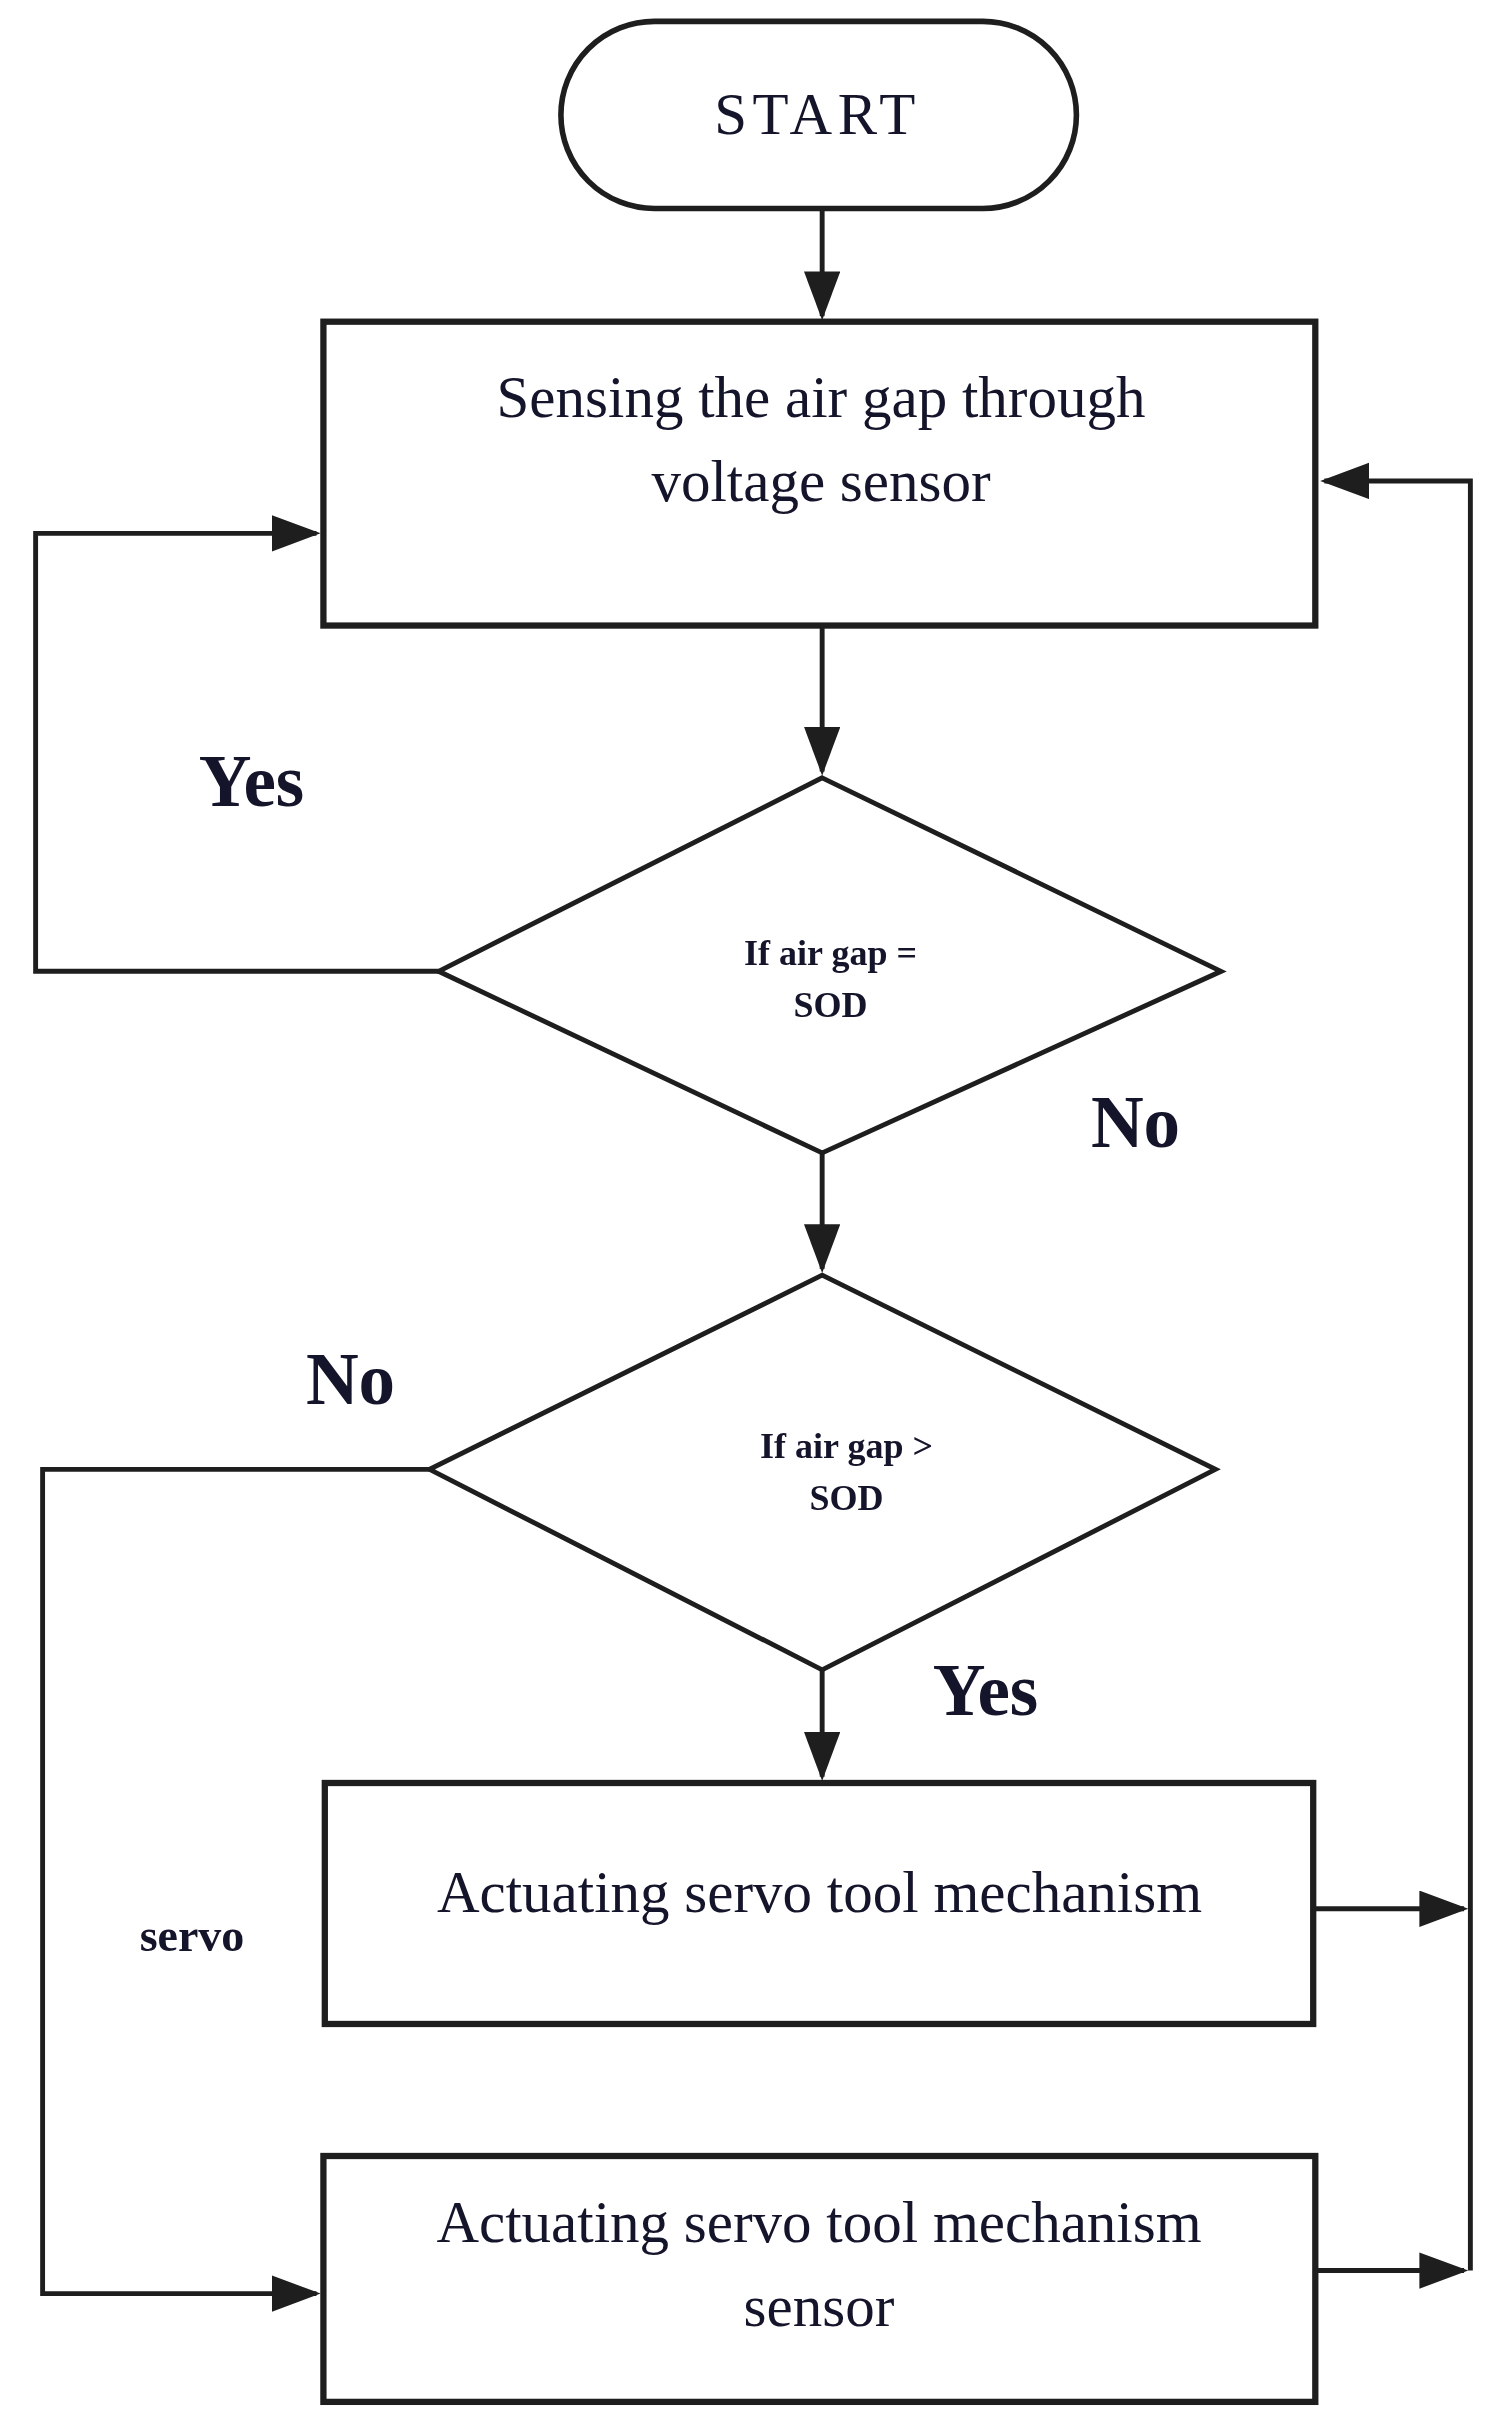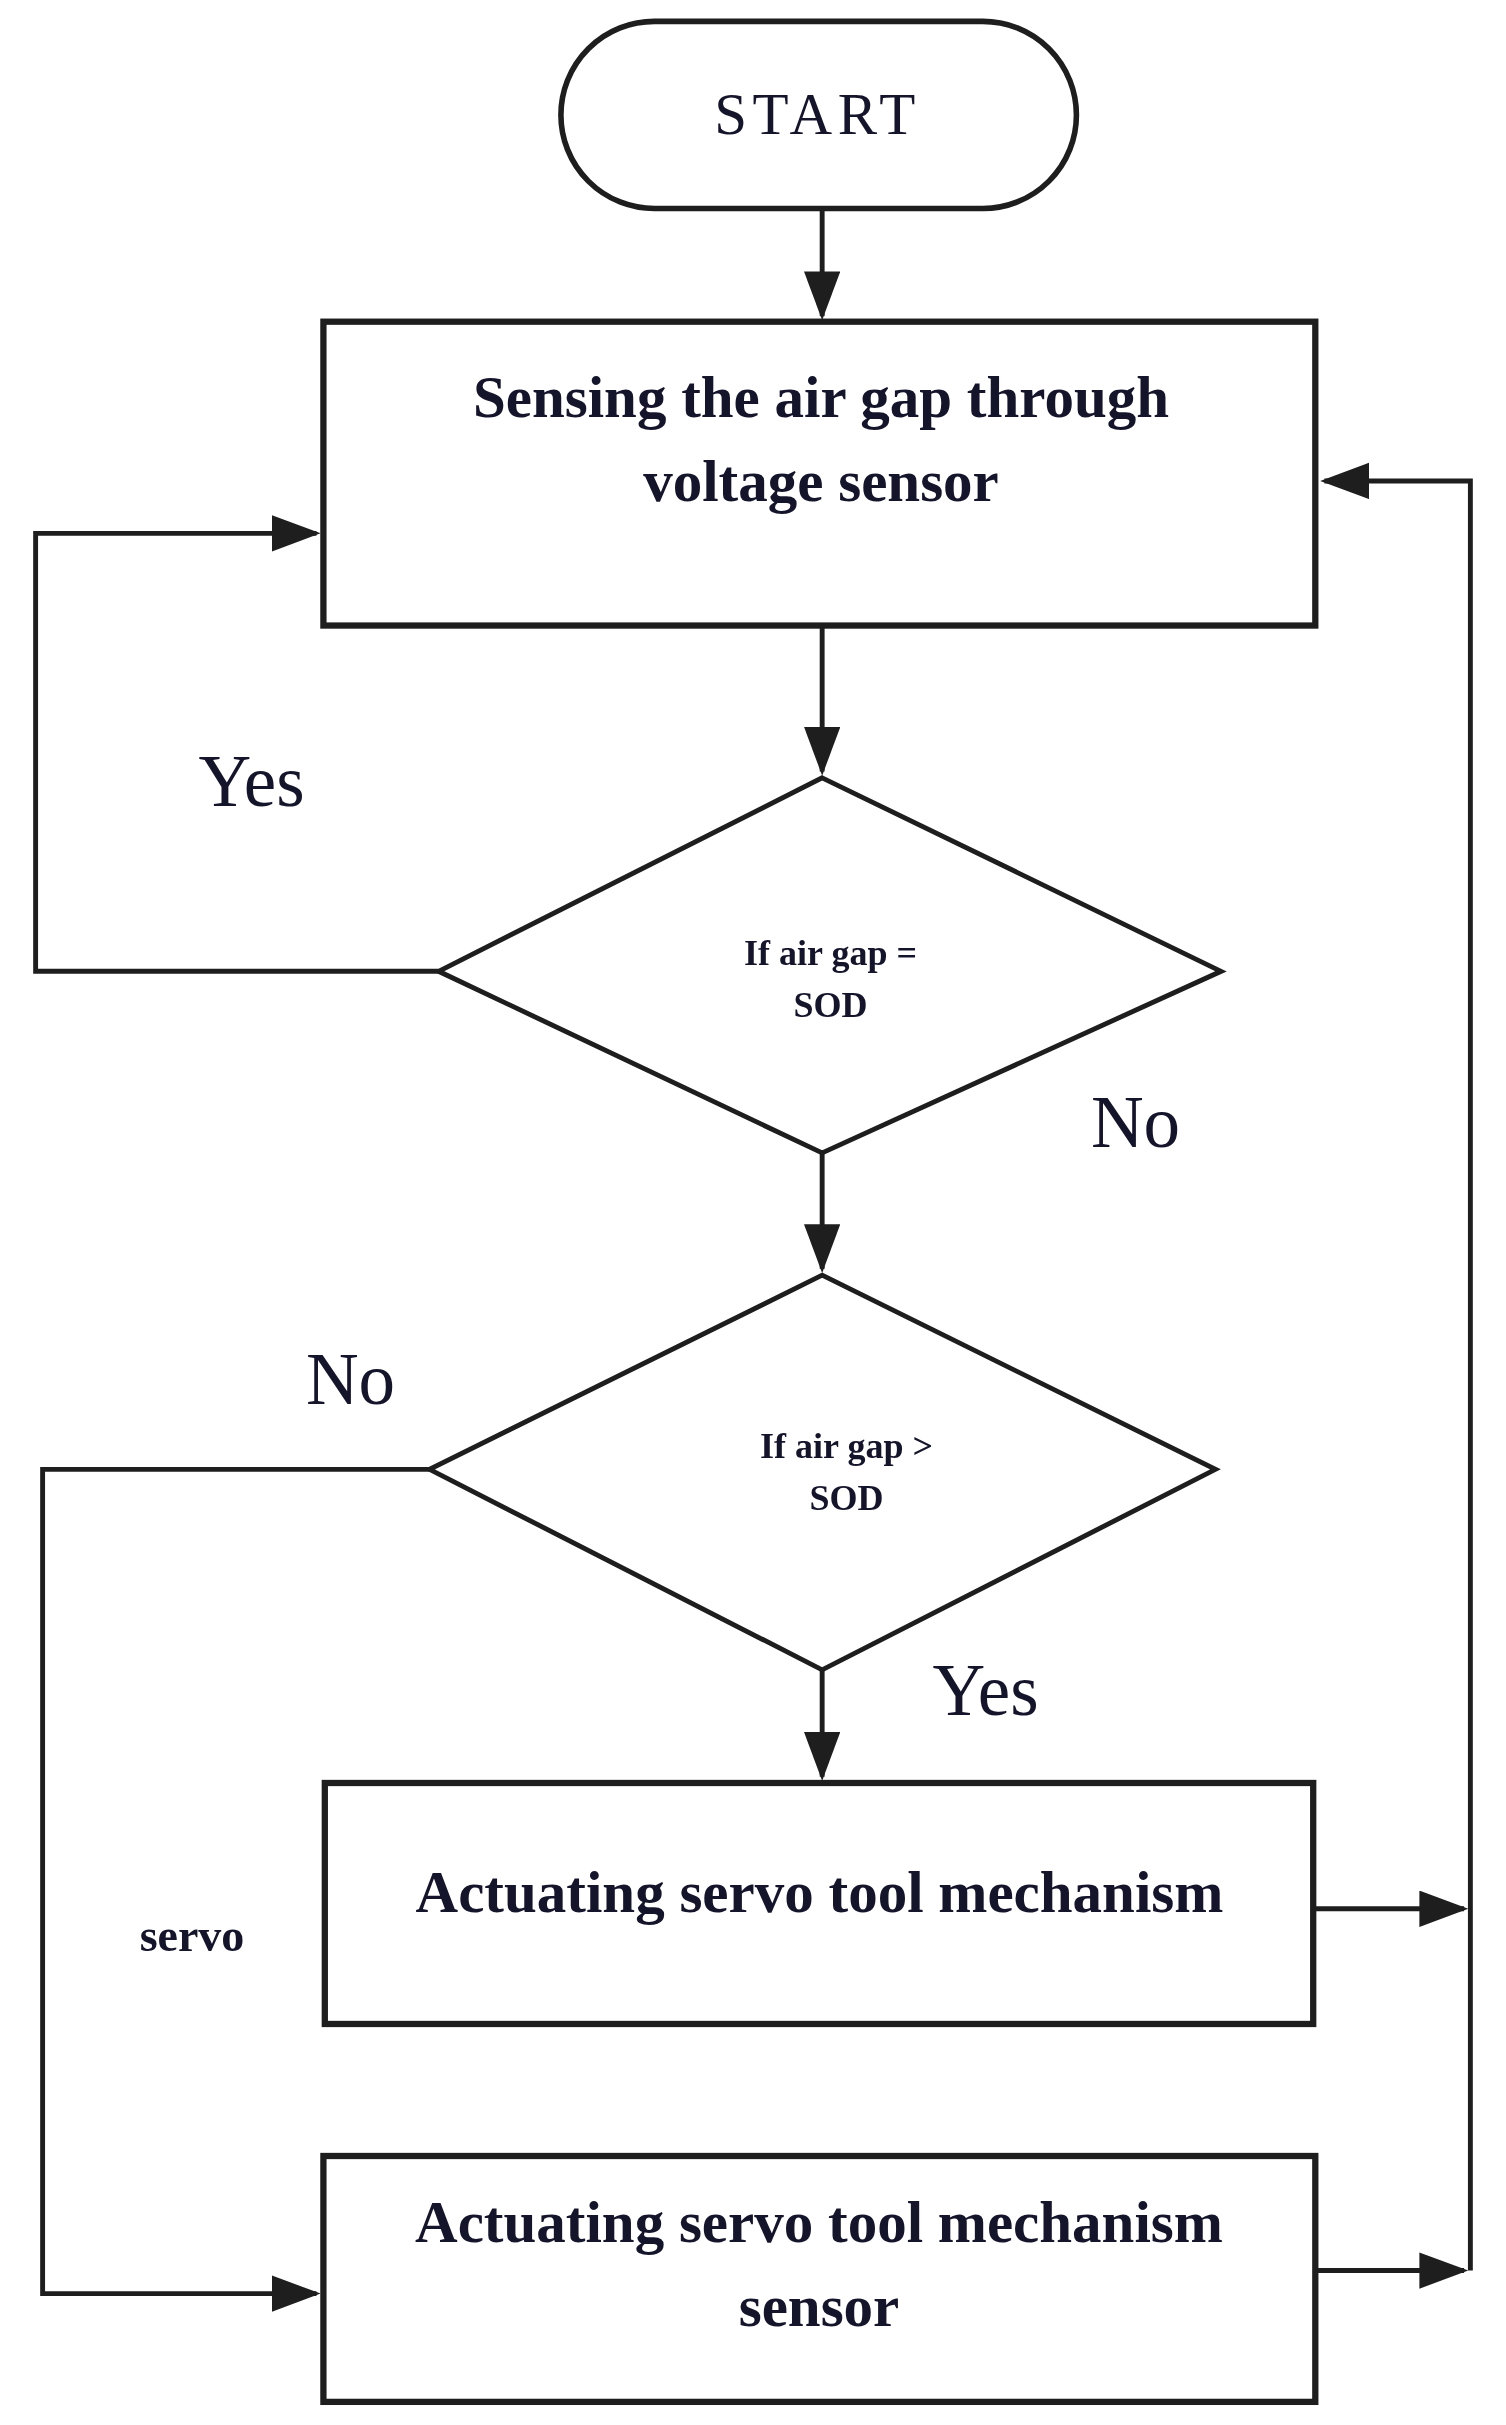--- a/index.html
+++ b/index.html
@@ -26,31 +26,31 @@
   .node-label{
     position:absolute;
     display:flex;
     flex-direction:column;
     align-items:center;
     justify-content:center;
     text-align:center;
     color:var(--text);
     line-height:1.42;
   }
-  .node-text{font-size:59px;font-weight:700;}
+  .node-text{font-size:59px;font-weight:400;}
   .decision-text{font-size:36px;font-weight:700;}
   .start-text{font-size:59px;font-weight:400;letter-spacing:5.6px;font-family:Liberation Serif, serif;}
   .edge-label{
     position:absolute;
     display:flex;
     align-items:center;
     justify-content:center;
     color:var(--text);
     font-size:73px;
-    font-weight:400;
+    font-weight:700;
   }
   .edge-label.small{font-size:46px;font-weight:700;margin-left:42px;}
 </style>
 </head>
 <body>
 
 <div id="canvas">
 
   <svg id="shapes" viewBox="0 0 2156 3472" xmlns="http://www.w3.org/2000/svg">
     <defs>

